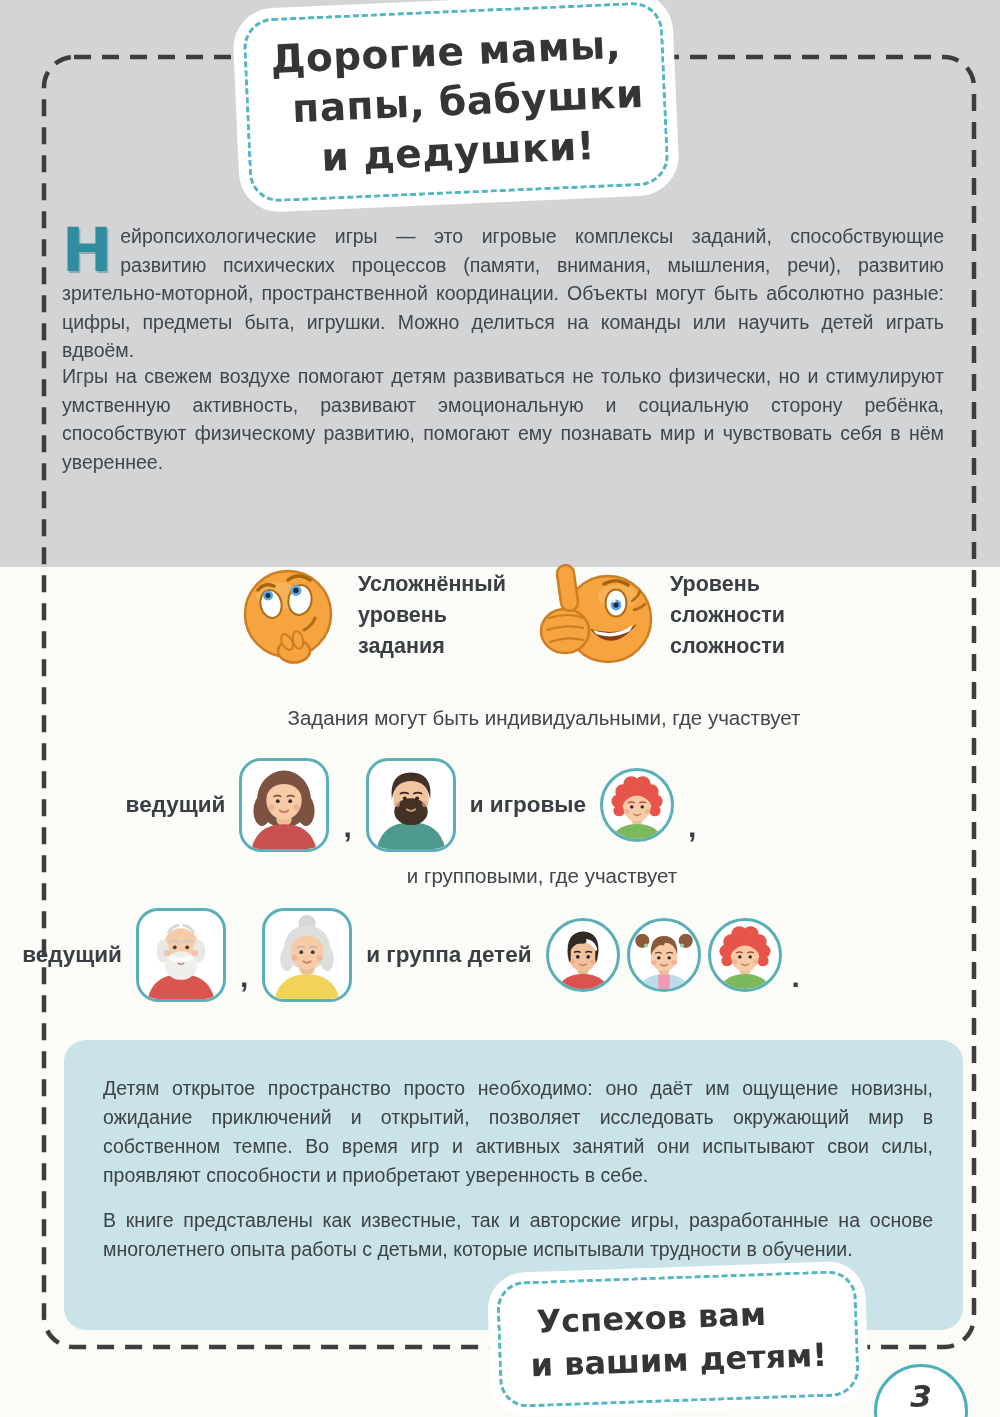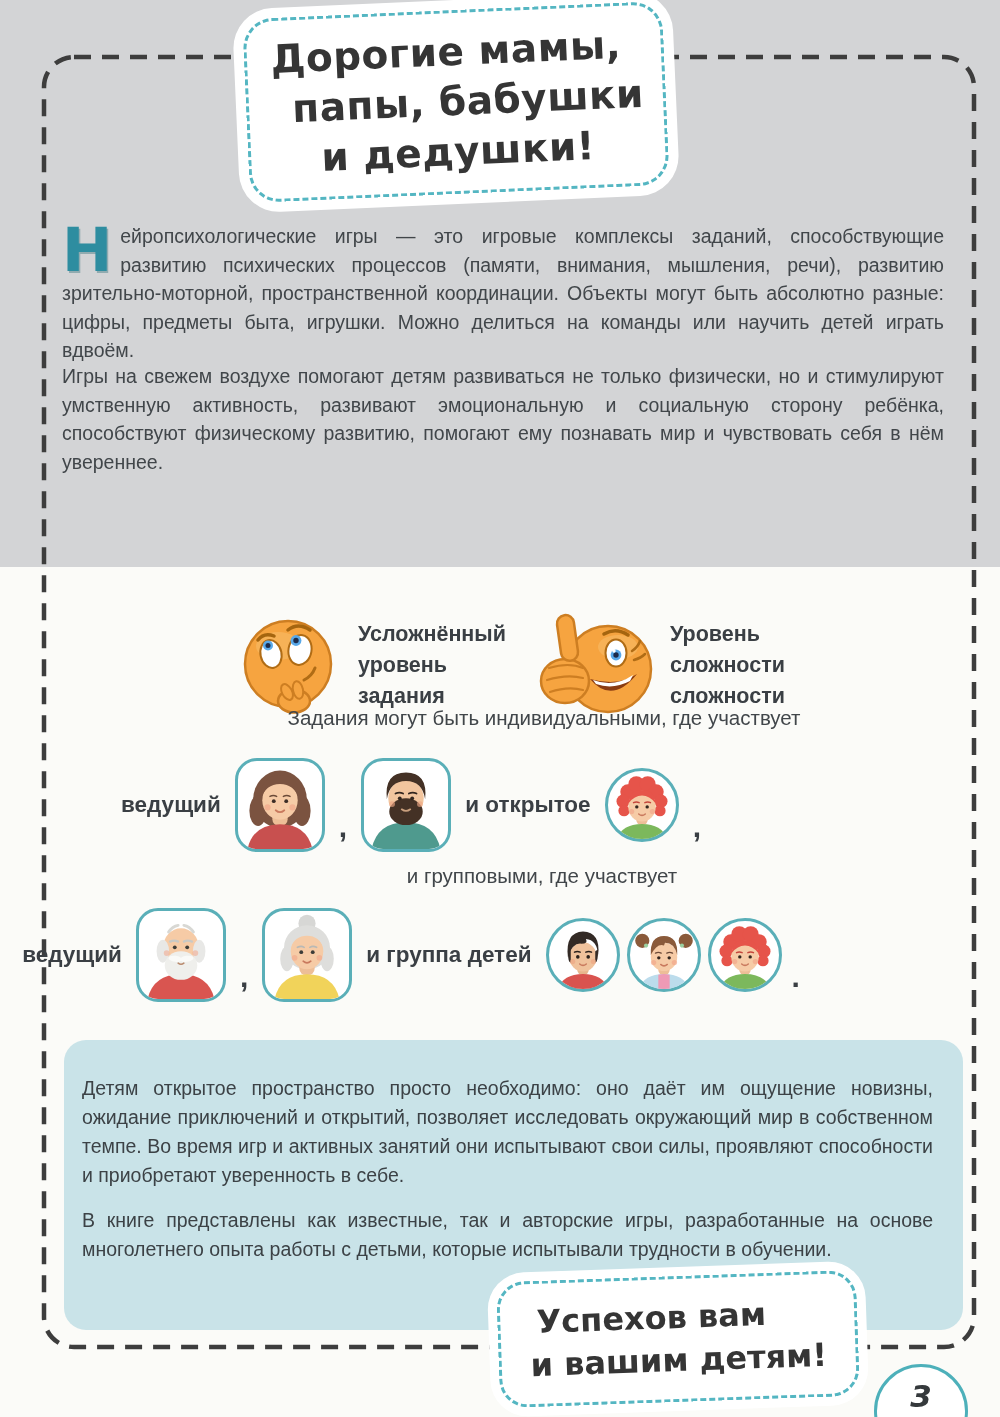--- a/index.html
+++ b/index.html
@@ -28,21 +28,21 @@
   .para { position:absolute; left:62px; width:882px; z-index:2;
           font-size:19.5px; line-height:28.5px; color:#41464a; text-align:justify; }
   .p1 { top:222px; }
   .p2 { top:362px; }
   .p3 { top:452px; }
   .dropcap { float:left; font-family:"DejaVu Sans","Liberation Sans",sans-serif;
              font-weight:bold; font-size:60px; line-height:50px; padding-top:3px;
              margin:0 8px 0 0; color:#2e8da0; text-shadow:1.5px 1.5px 0 rgba(23,94,106,.35); }
 
   
-  .levels { position:absolute; left:238px; top:607px; z-index:2; display:flex; gap:26px; align-items:center; }
+  .levels { position:absolute; left:238px; top:557px; z-index:2; display:flex; gap:26px; align-items:center; }
   .level { display:flex; align-items:center; gap:12px; }
   .level-label { font-weight:bold; font-size:21.5px; line-height:31px; color:#3a3f44; }
   .level-label span { display:block; }
 
   .center-line { position:absolute; left:0; width:1000px; text-align:center; z-index:2;
                  font-size:20.5px; color:#41464a; }
   .ind-line { top:706px;margin-left:44px; }
   .grp-line { top:864px;margin-left:42px; }
 
   
@@ -54,21 +54,21 @@
             border-radius:22px; overflow:hidden; display:flex; align-items:flex-end; justify-content:center; }
   .pcircle { width:74px; height:74px; background:#fff; border:3px solid #5aafb8;
              border-radius:50%; overflow:hidden; display:flex; align-items:flex-end; justify-content:center; }
   .circle-group { display:flex; gap:7px; }
   .av-label { font-weight:bold; font-size:22.5px; color:#3a3f44; }
   .sep { font-weight:bold; font-size:30px; color:#3a3f44; align-self:flex-end; margin-bottom:8px; }
   .sep-dot { margin-left:-4px; }
 
   
   .info-box { position:absolute; left:64px; top:1040px; width:899px; height:290px; z-index:1;
-              background:#c9e3e8; border-radius:22px; padding:34px 30px 0 18px; }
+              background:#c9e3e8; border-radius:22px; padding:34px 30px 0 39px; }
   .info-box p { font-size:19.5px; line-height:29px; color:#3c4246; text-align:justify; }
   .info-box p + p { margin-top:16px; }
 
   
   .closing-bubble {
     position:absolute; left:498px; top:1276px; width:360px; height:126px; z-index:3;
     background:#fff; border:3.5px dashed #54b6c2; border-radius:28px;
     box-shadow:0 0 0 9px #fff;
     transform:rotate(-2deg);
     display:flex; flex-direction:column; align-items:center; justify-content:center;
@@ -284,21 +284,21 @@
         <svg width="84" height="88" viewBox="0 0 86 92">
           <use href="#av-woman"></use>
         </svg>
       </span>
     <span class="sep">,</span>
     <span class="pframe">
         <svg width="84" height="88" viewBox="0 0 86 92">
           <use href="#av-man"></use>
         </svg>
       </span>
-    <span class="av-label">и открытое</span>
+    <span class="av-label">и игровые</span>
     <span class="pcircle">
         <svg width="68" height="68" viewBox="0 0 70 72">
           <use href="#av-child-red"></use>
         </svg>
       </span>
     <span class="sep">,</span>
   </div>
 
   <div class="center-line grp-line">и групповыми, где участвует</div>
 

